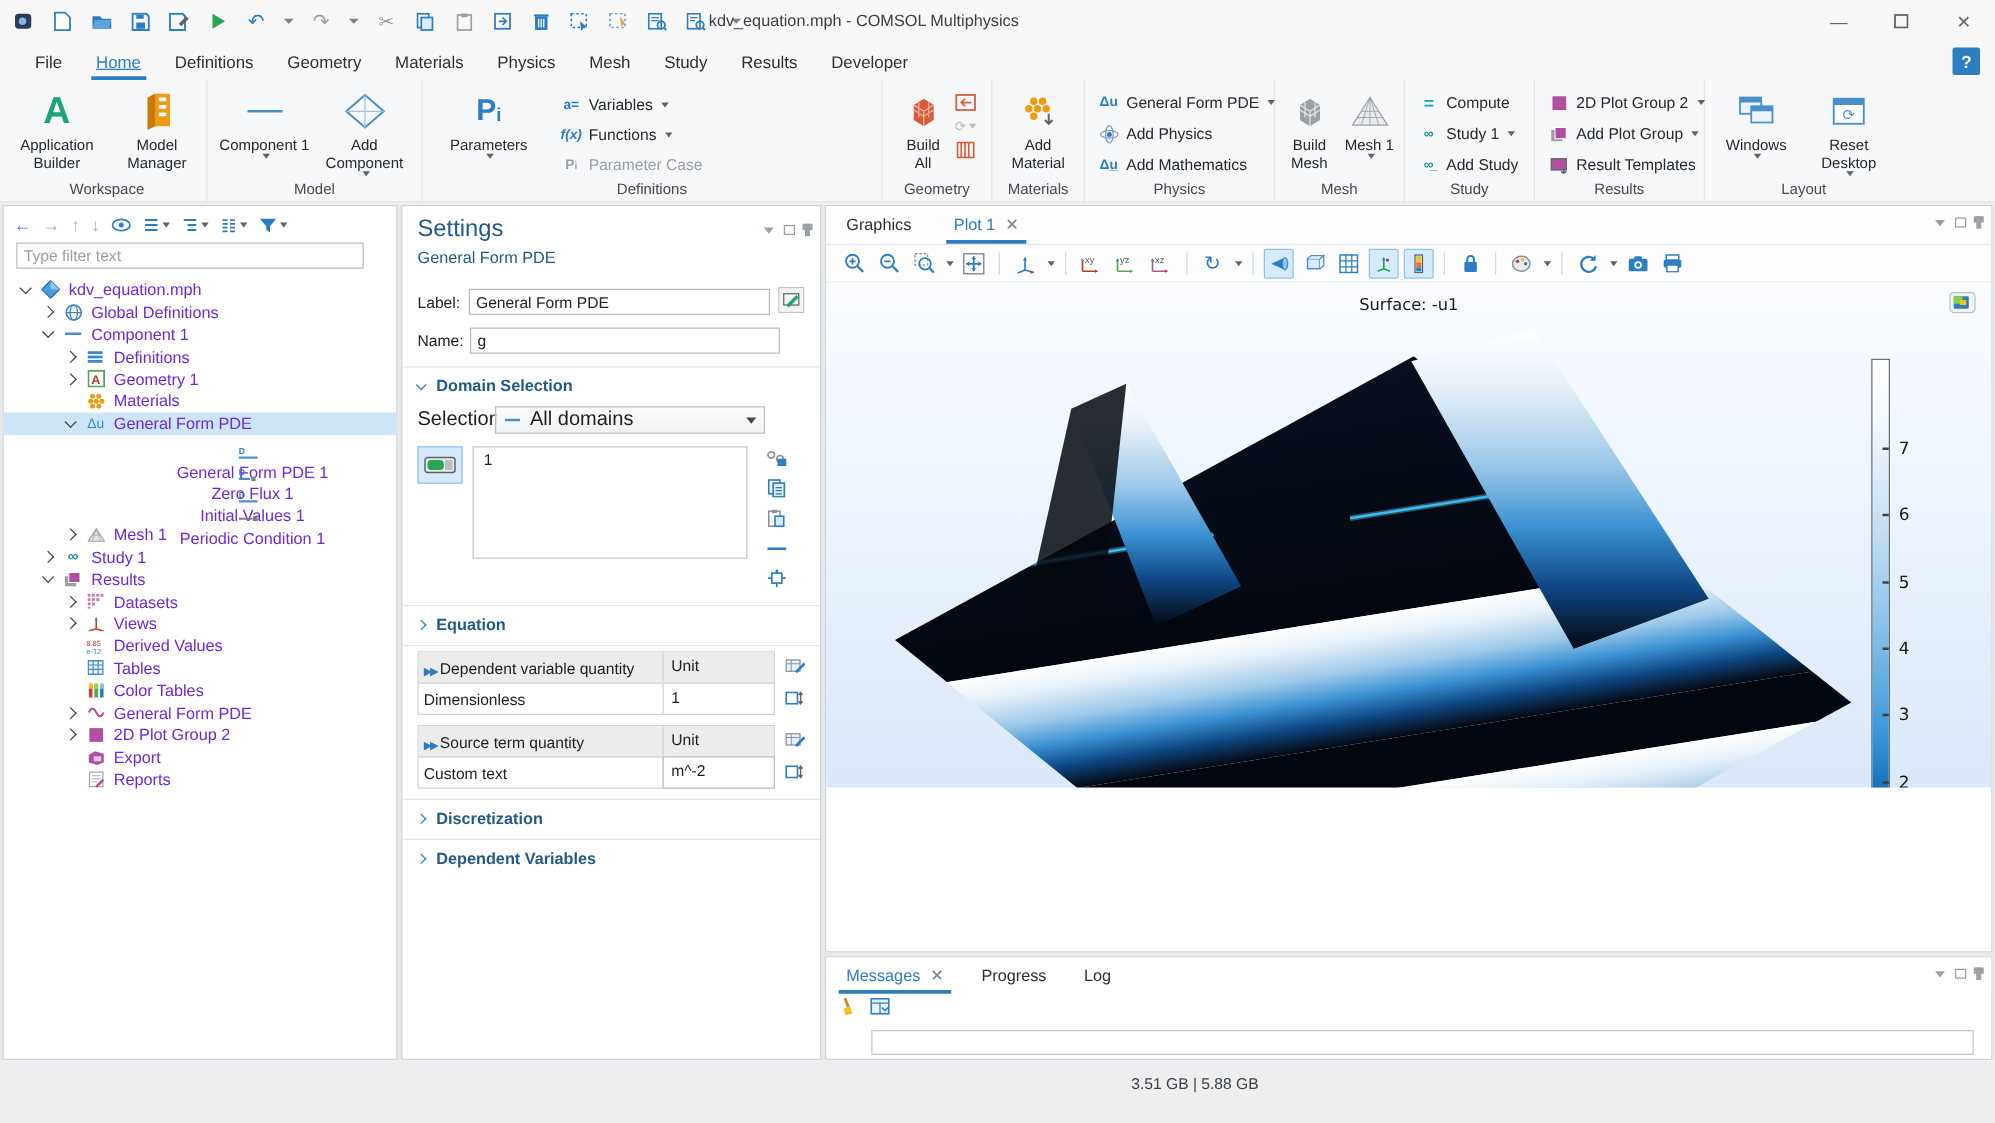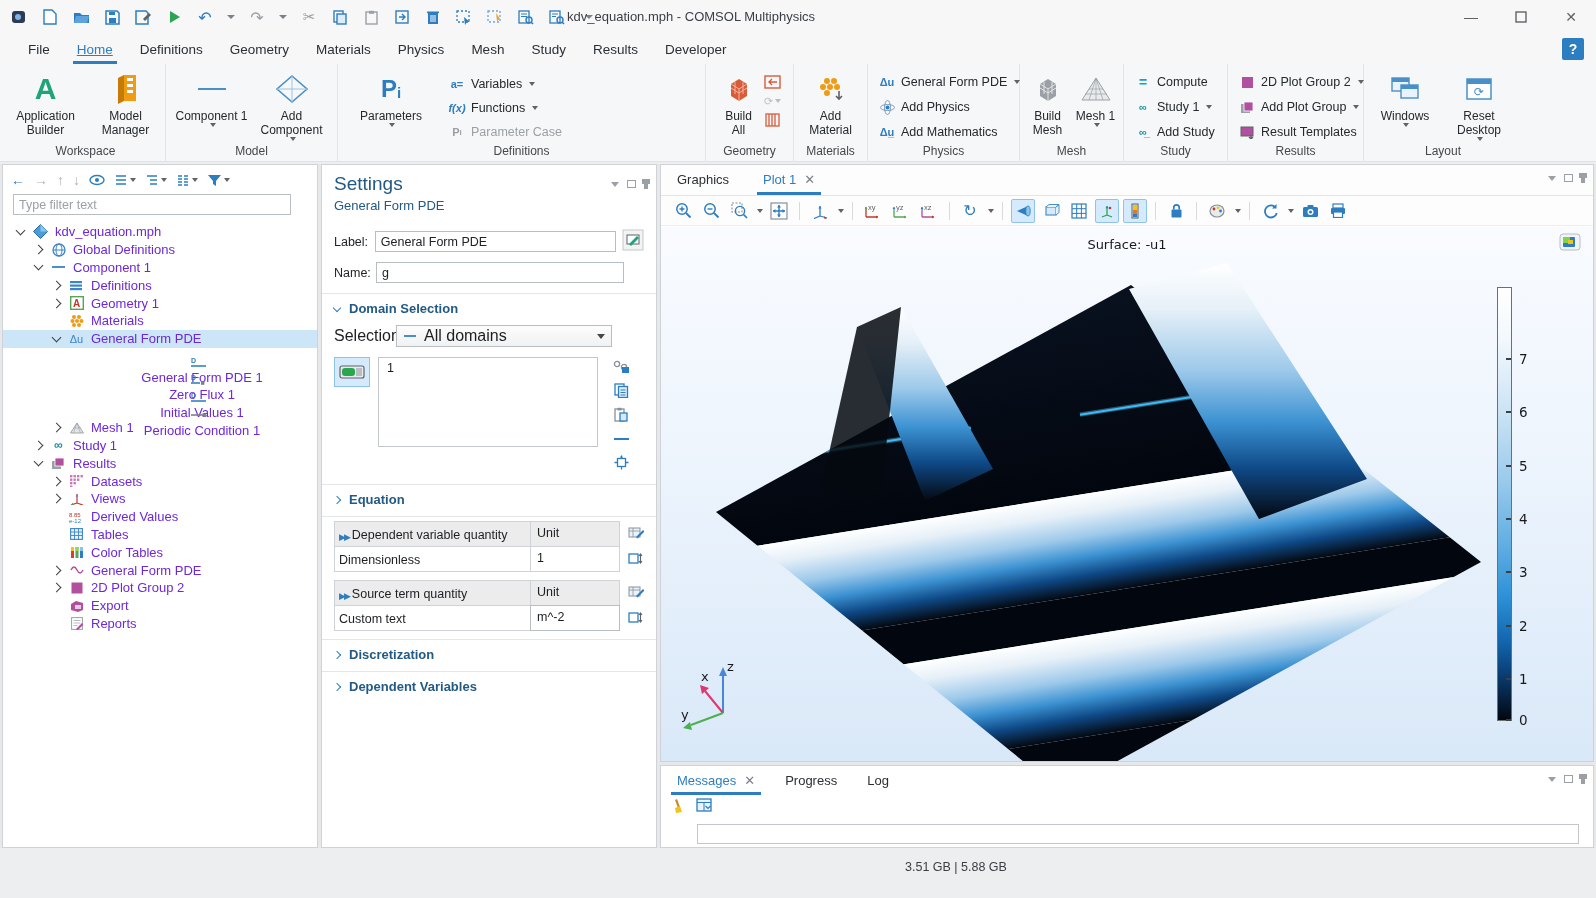--- a/index.html
+++ b/index.html
@@ -105,21 +105,21 @@
   
   #gtabs { height:31px; display:flex; align-items:flex-end; padding-left:16px; gap:34px; border-bottom:1px solid #e4e6e9; position:relative; background:#fdfdfe; }
   .gtab { font-size:13px; color:#2b2f33; padding-bottom:8px; position:relative; display:flex; gap:8px; align-items:center; }
   .gtab.active { color:#2d7dc1; }
   .gtab.active::after { content:""; position:absolute; left:-6px; right:-6px; bottom:0; height:3px; background:#2d7dc1; }
   .xclose { color:#7b8188; font-size:13px; }
   #gtoolbar { height:30px; display:flex; align-items:center; padding-left:10px; gap:4px; background:#fdfdfe; border-bottom:1px solid #eceef0; }
   .gbtn { width:24px; height:24px; display:flex; align-items:center; justify-content:center; border-radius:2px; }
   .gbtn.active { background:#d5eafc; border:1px solid #8ec4e8; }
   .gsep { width:1px; height:18px; background:#d8dbde; margin:0 4px; }
-  #plot { position:absolute; left:0; top:62px; width:932px; height:534px; background:linear-gradient(180deg,#f9fbff 0%,#eef5fd 40%,#d9e8f8 100%); overflow:hidden; }
+  #plot { position:absolute; left:0; top:62px; width:932px; height:403px; background:linear-gradient(180deg,#f9fbff 0%,#eef5fd 40%,#d9e8f8 100%); overflow:hidden; }
   #plot-title { position:absolute; left:0; top:10px; width:100%; text-align:center; font-size:13px; color:#17191c; font-family:"DejaVu Sans",sans-serif; }
   #colorbar { position:absolute; left:836px; top:60px; width:15px; height:434px; border:1px solid #6b7075;
     background:linear-gradient(180deg,#ffffff 0%,#f2f8fd 12%,#cde4f5 28%,#9ccbec 44%,#5fade2 60%,#2b8fd6 72%,#1265ad 82%,#083succ 90%,#061c3c 92%,#02070f 100%);
   }
   #colorbar { background:linear-gradient(180deg,#ffffff 0%,#f2f8fd 12%,#cde4f5 28%,#9ccbec 44%,#5fade2 60%,#2b8fd6 72%,#1265ad 82%,#0a3a6e 90%,#02070f 100%); }
   .cbtick { position:absolute; left:858px; width:30px; height:16px; font-size:13.5px; color:#17191c; font-family:"DejaVu Sans",sans-serif; }
   .cbdash { position:absolute; left:845px; width:5px; height:1.5px; background:#3c4043; }
   #thumb-icon { position:absolute; right:12px; top:6px; }
 
   

